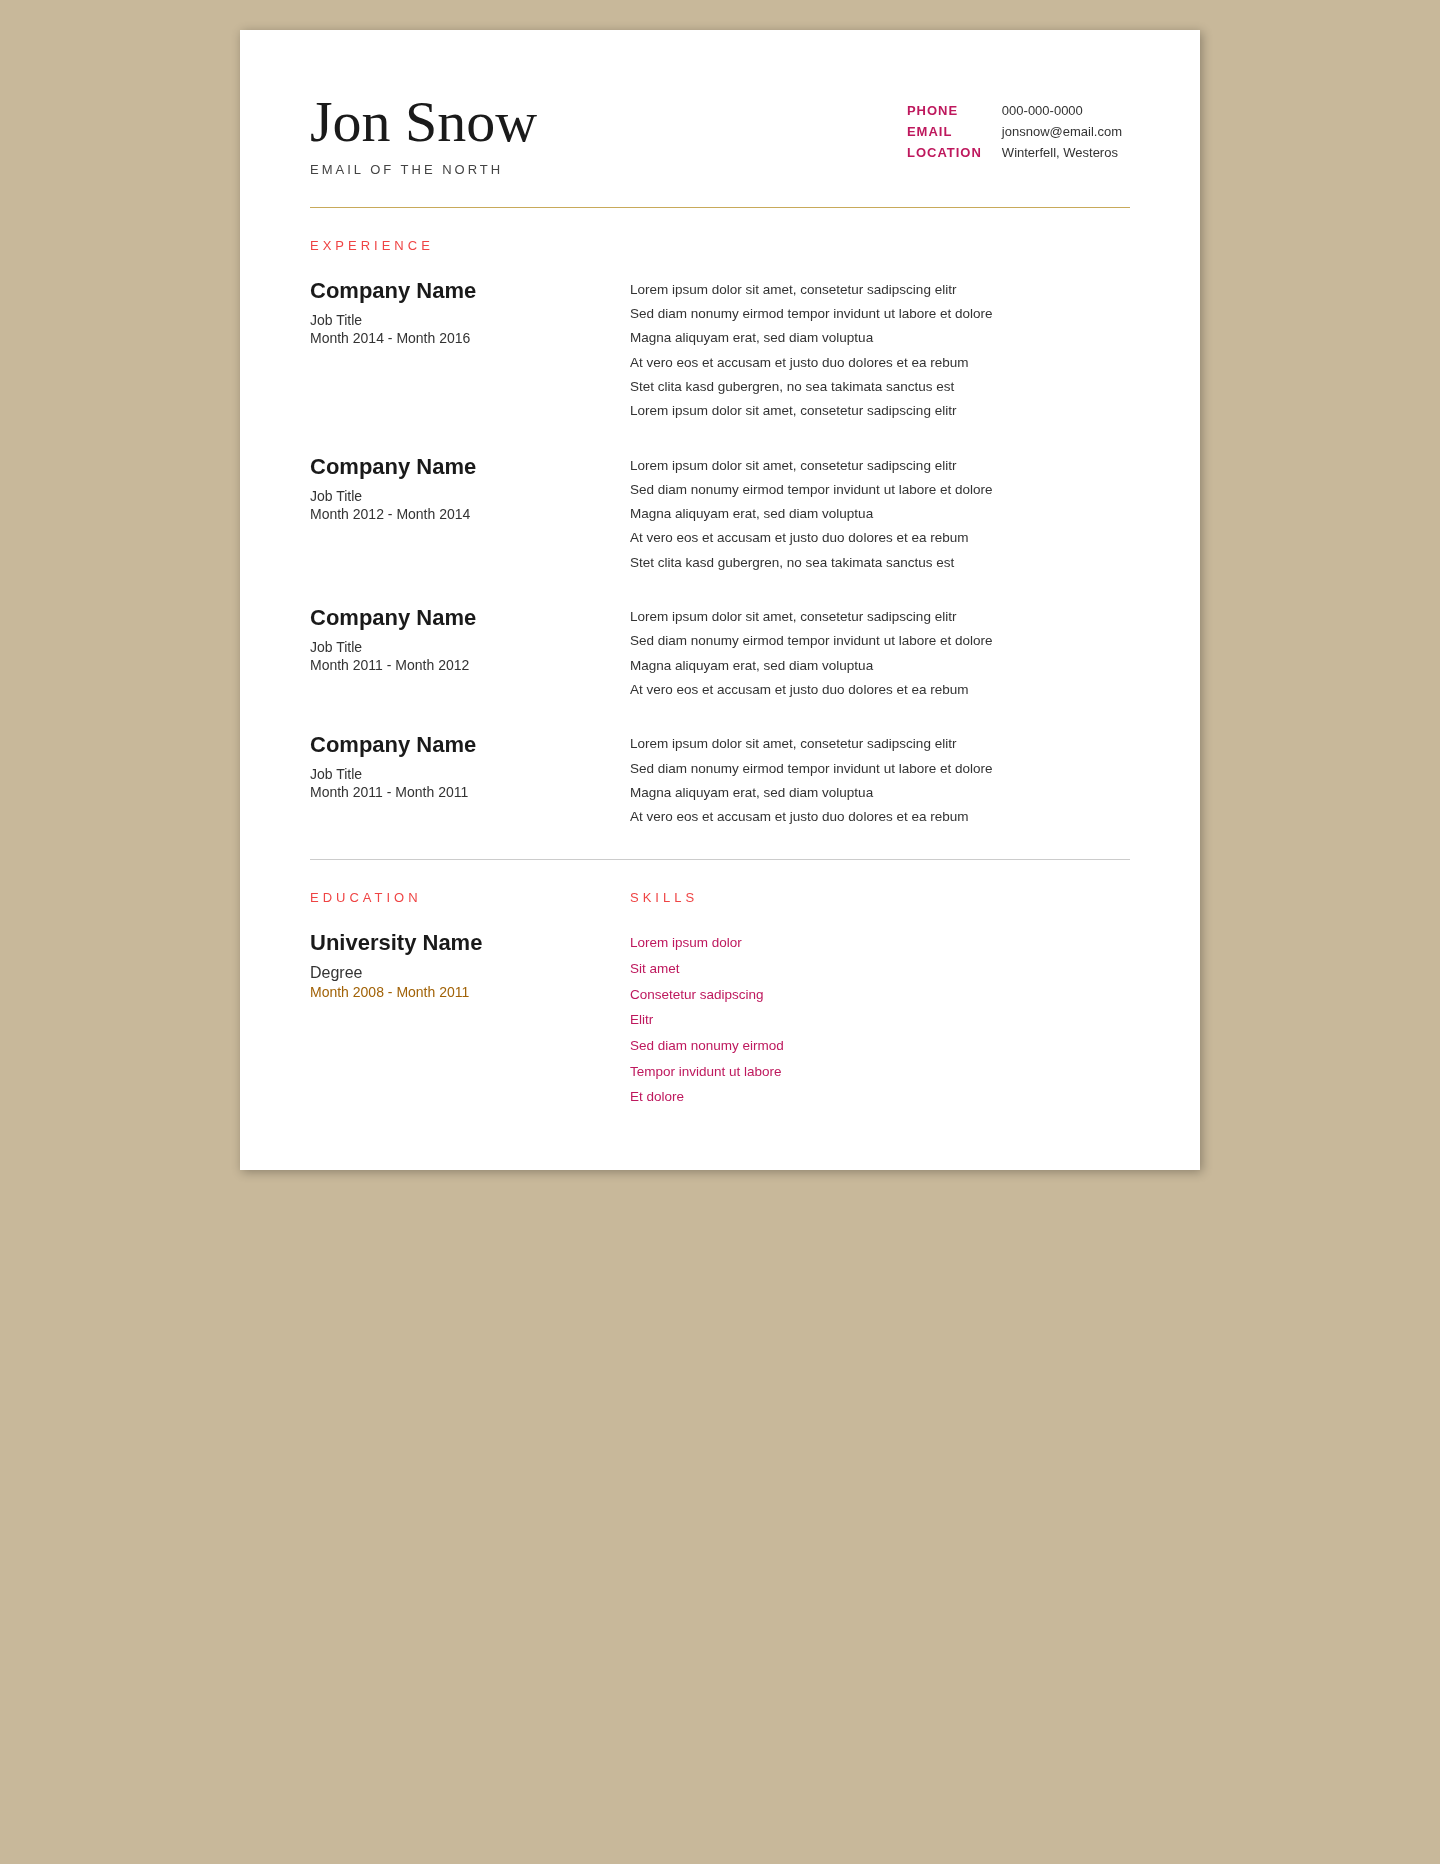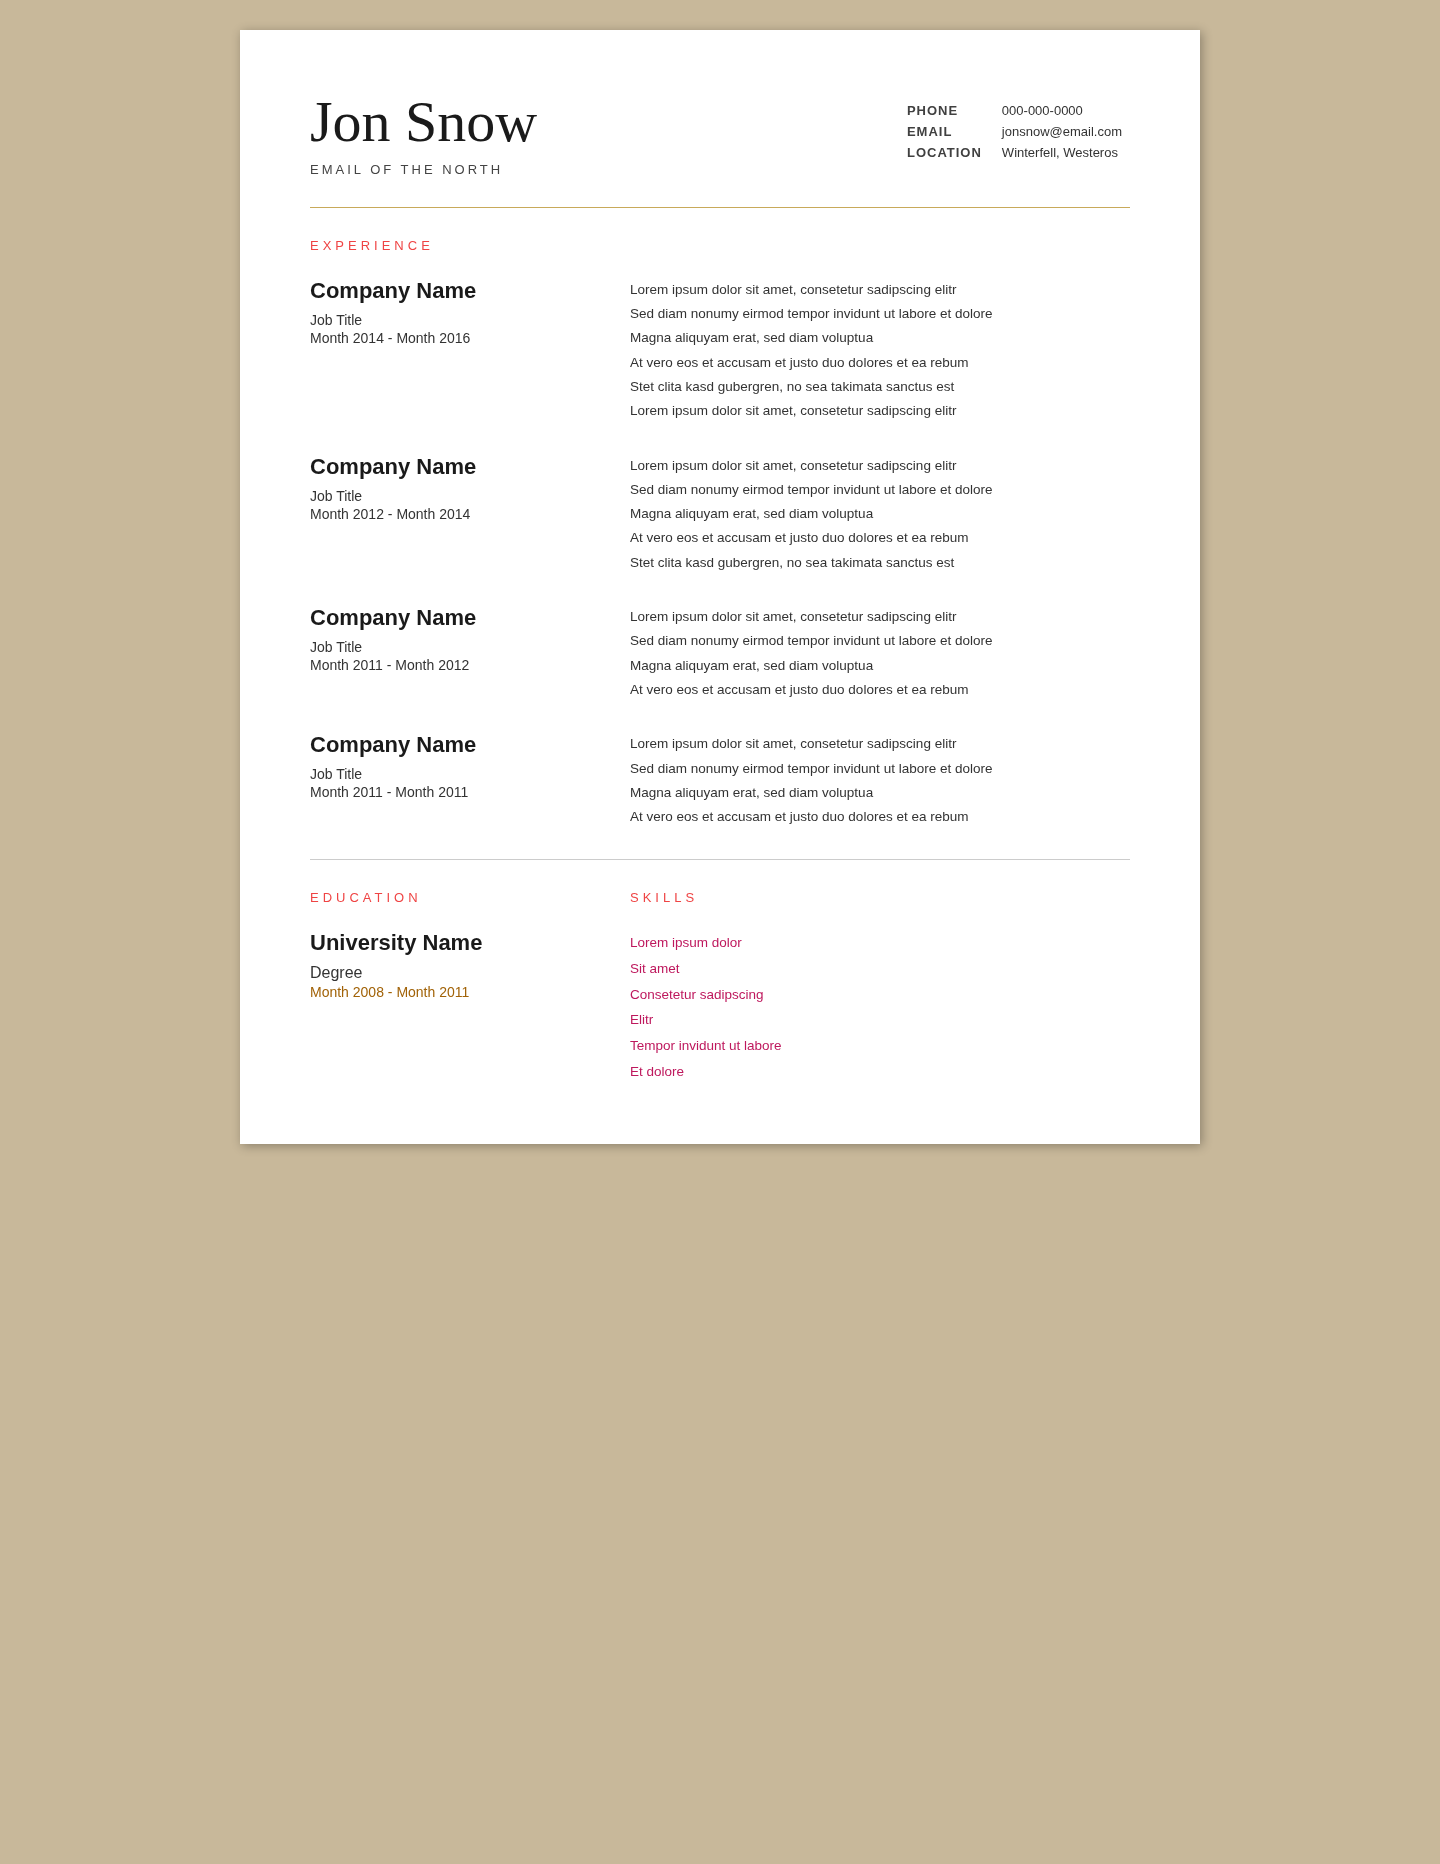--- a/index.html
+++ b/index.html
@@ -65,21 +65,21 @@
 
     .contact-table tr td {
       padding: 3px 8px 3px 0;
       font-size: 13px;
       font-family: Arial, sans-serif;
       vertical-align: top;
     }
 
     .contact-label {
       font-weight: 700;
-      color: #404040;
+      color: #be185d;
       letter-spacing: 1px;
       padding-right: 20px !important;
       white-space: nowrap;
     }
 
     .contact-value {
       color: #333;
     }
 
     
@@ -308,19 +308,20 @@
       </div>
     </div>
 
     <div class="skills-section">
       <div class="section-title">SKILLS</div>
       <ul class="skills-list" id="skills-list">
           <li>Lorem ipsum dolor</li>
           <li>Sit amet</li>
           <li>Consetetur sadipscing</li>
           <li>Elitr</li>
+          <li>Sed diam nonumy eirmod</li>
           <li>Tempor invidunt ut labore</li>
           <li>Et dolore</li>
         </ul>
     </div>
   </div>
 
 </div>
 
 </body></html>

